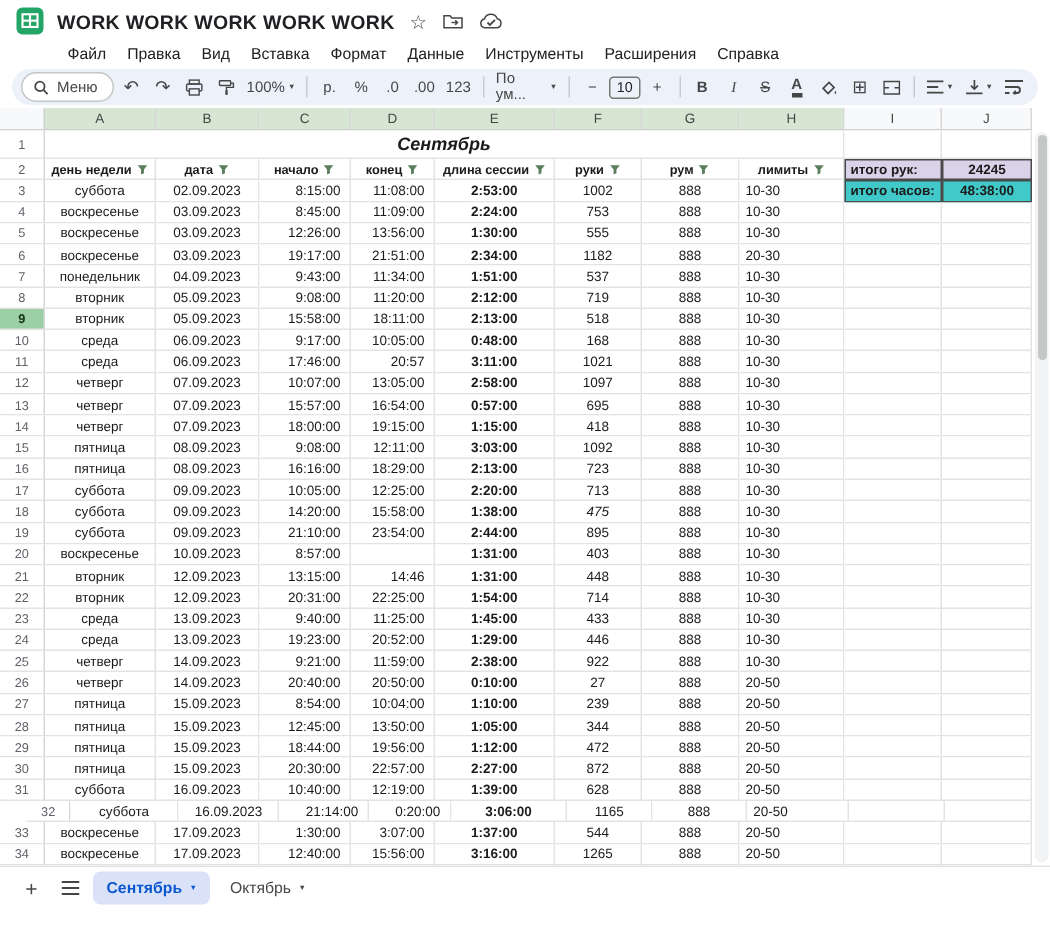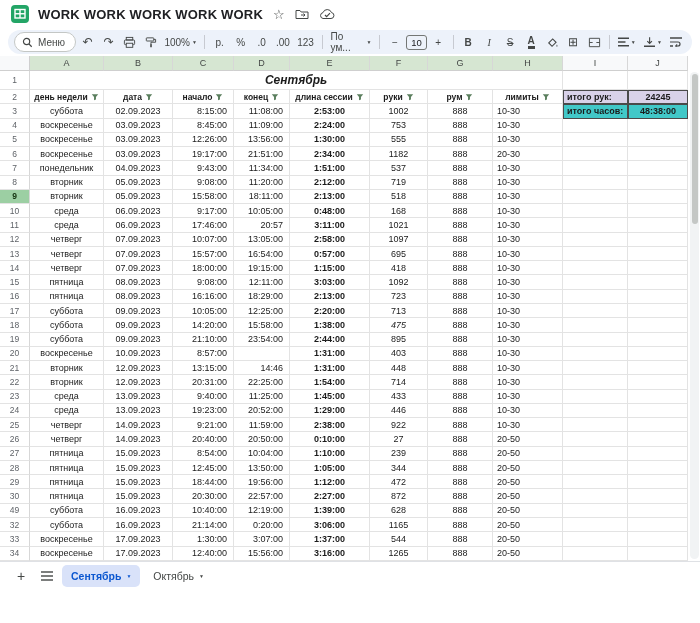--- a/index.html
+++ b/index.html
@@ -103,20 +103,31 @@
         </svg>
     </span>
     <span class="tb-ic">
       <svg width="16" height="12" viewBox="0 0 16 12">
           <path d="M4 10.5h8a3 3 0 0 0 .5-5.95A4.5 4.5 0 0 0 4 4.6 3 3 0 0 0 4 10.5z" fill="none" stroke="#444746"></path>
           <path d="M6 7l1.6 1.6L11 5.2" fill="none" stroke="#444746" stroke-width="1.2"></path>
         </svg>
     </span>
   </div>
 
+  <div class="menubar">
+    <span class="menu-item">Файл</span>
+    <span class="menu-item">Правка</span>
+    <span class="menu-item">Вид</span>
+    <span class="menu-item">Вставка</span>
+    <span class="menu-item">Формат</span>
+    <span class="menu-item">Данные</span>
+    <span class="menu-item">Инструменты</span>
+    <span class="menu-item">Расширения</span>
+    <span class="menu-item">Справка</span>
+  </div>
 
   <div class="toolbar-wrap">
     <div class="toolbar">
       <div class="menu-pill">
         <span style="display:flex;">
           <svg width="11" height="11" viewBox="0 0 12 12">
               <circle cx="5" cy="5" r="3.4" fill="none" stroke="#444746" stroke-width="1.3"></circle>
               <line x1="7.6" y1="7.6" x2="10.6" y2="10.6" stroke="#444746" stroke-width="1.3"></line>
             </svg>
         </span>
@@ -654,33 +665,33 @@
           <div class="cell al-r" style="width: 61px;">20:30:00</div>
           <div class="cell al-r" style="width: 56px;">22:57:00</div>
           <div class="cell al-c al-b" style="width: 80px;">2:27:00</div>
           <div class="cell al-c" style="width: 58px;">872</div>
           <div class="cell al-c" style="width: 65px;">888</div>
           <div class="cell al-l" style="width: 70px;">20-50</div>
           <div class="cell" style="width: 65px;"></div>
           <div class="cell" style="width: 60px;"></div>
         </div>
         <div class="grid-row" style="height: 14.27px;">
-          <div class="cell rowhdr" style="width: 30px;">49</div>
+          <div class="cell rowhdr" style="width: 30px;">31</div>
           <div class="cell al-c" style="width: 74px;">суббота</div>
           <div class="cell al-c" style="width: 69px;">16.09.2023</div>
           <div class="cell al-r" style="width: 61px;">10:40:00</div>
           <div class="cell al-r" style="width: 56px;">12:19:00</div>
           <div class="cell al-c al-b" style="width: 80px;">1:39:00</div>
           <div class="cell al-c" style="width: 58px;">628</div>
           <div class="cell al-c" style="width: 65px;">888</div>
           <div class="cell al-l" style="width: 70px;">20-50</div>
           <div class="cell" style="width: 65px;"></div>
           <div class="cell" style="width: 60px;"></div>
         </div>
-        <div class="grid-row" style="height: 14.27px;">
+        <div class="grid-row" style="height: 14.27px; padding-left: 18px;">
           <div class="cell rowhdr" style="width: 30px;">32</div>
           <div class="cell al-c" style="width: 74px;">суббота</div>
           <div class="cell al-c" style="width: 69px;">16.09.2023</div>
           <div class="cell al-r" style="width: 61px;">21:14:00</div>
           <div class="cell al-r" style="width: 56px;">0:20:00</div>
           <div class="cell al-c al-b" style="width: 80px;">3:06:00</div>
           <div class="cell al-c" style="width: 58px;">1165</div>
           <div class="cell al-c" style="width: 65px;">888</div>
           <div class="cell al-l" style="width: 70px;">20-50</div>
           <div class="cell" style="width: 65px;"></div>

